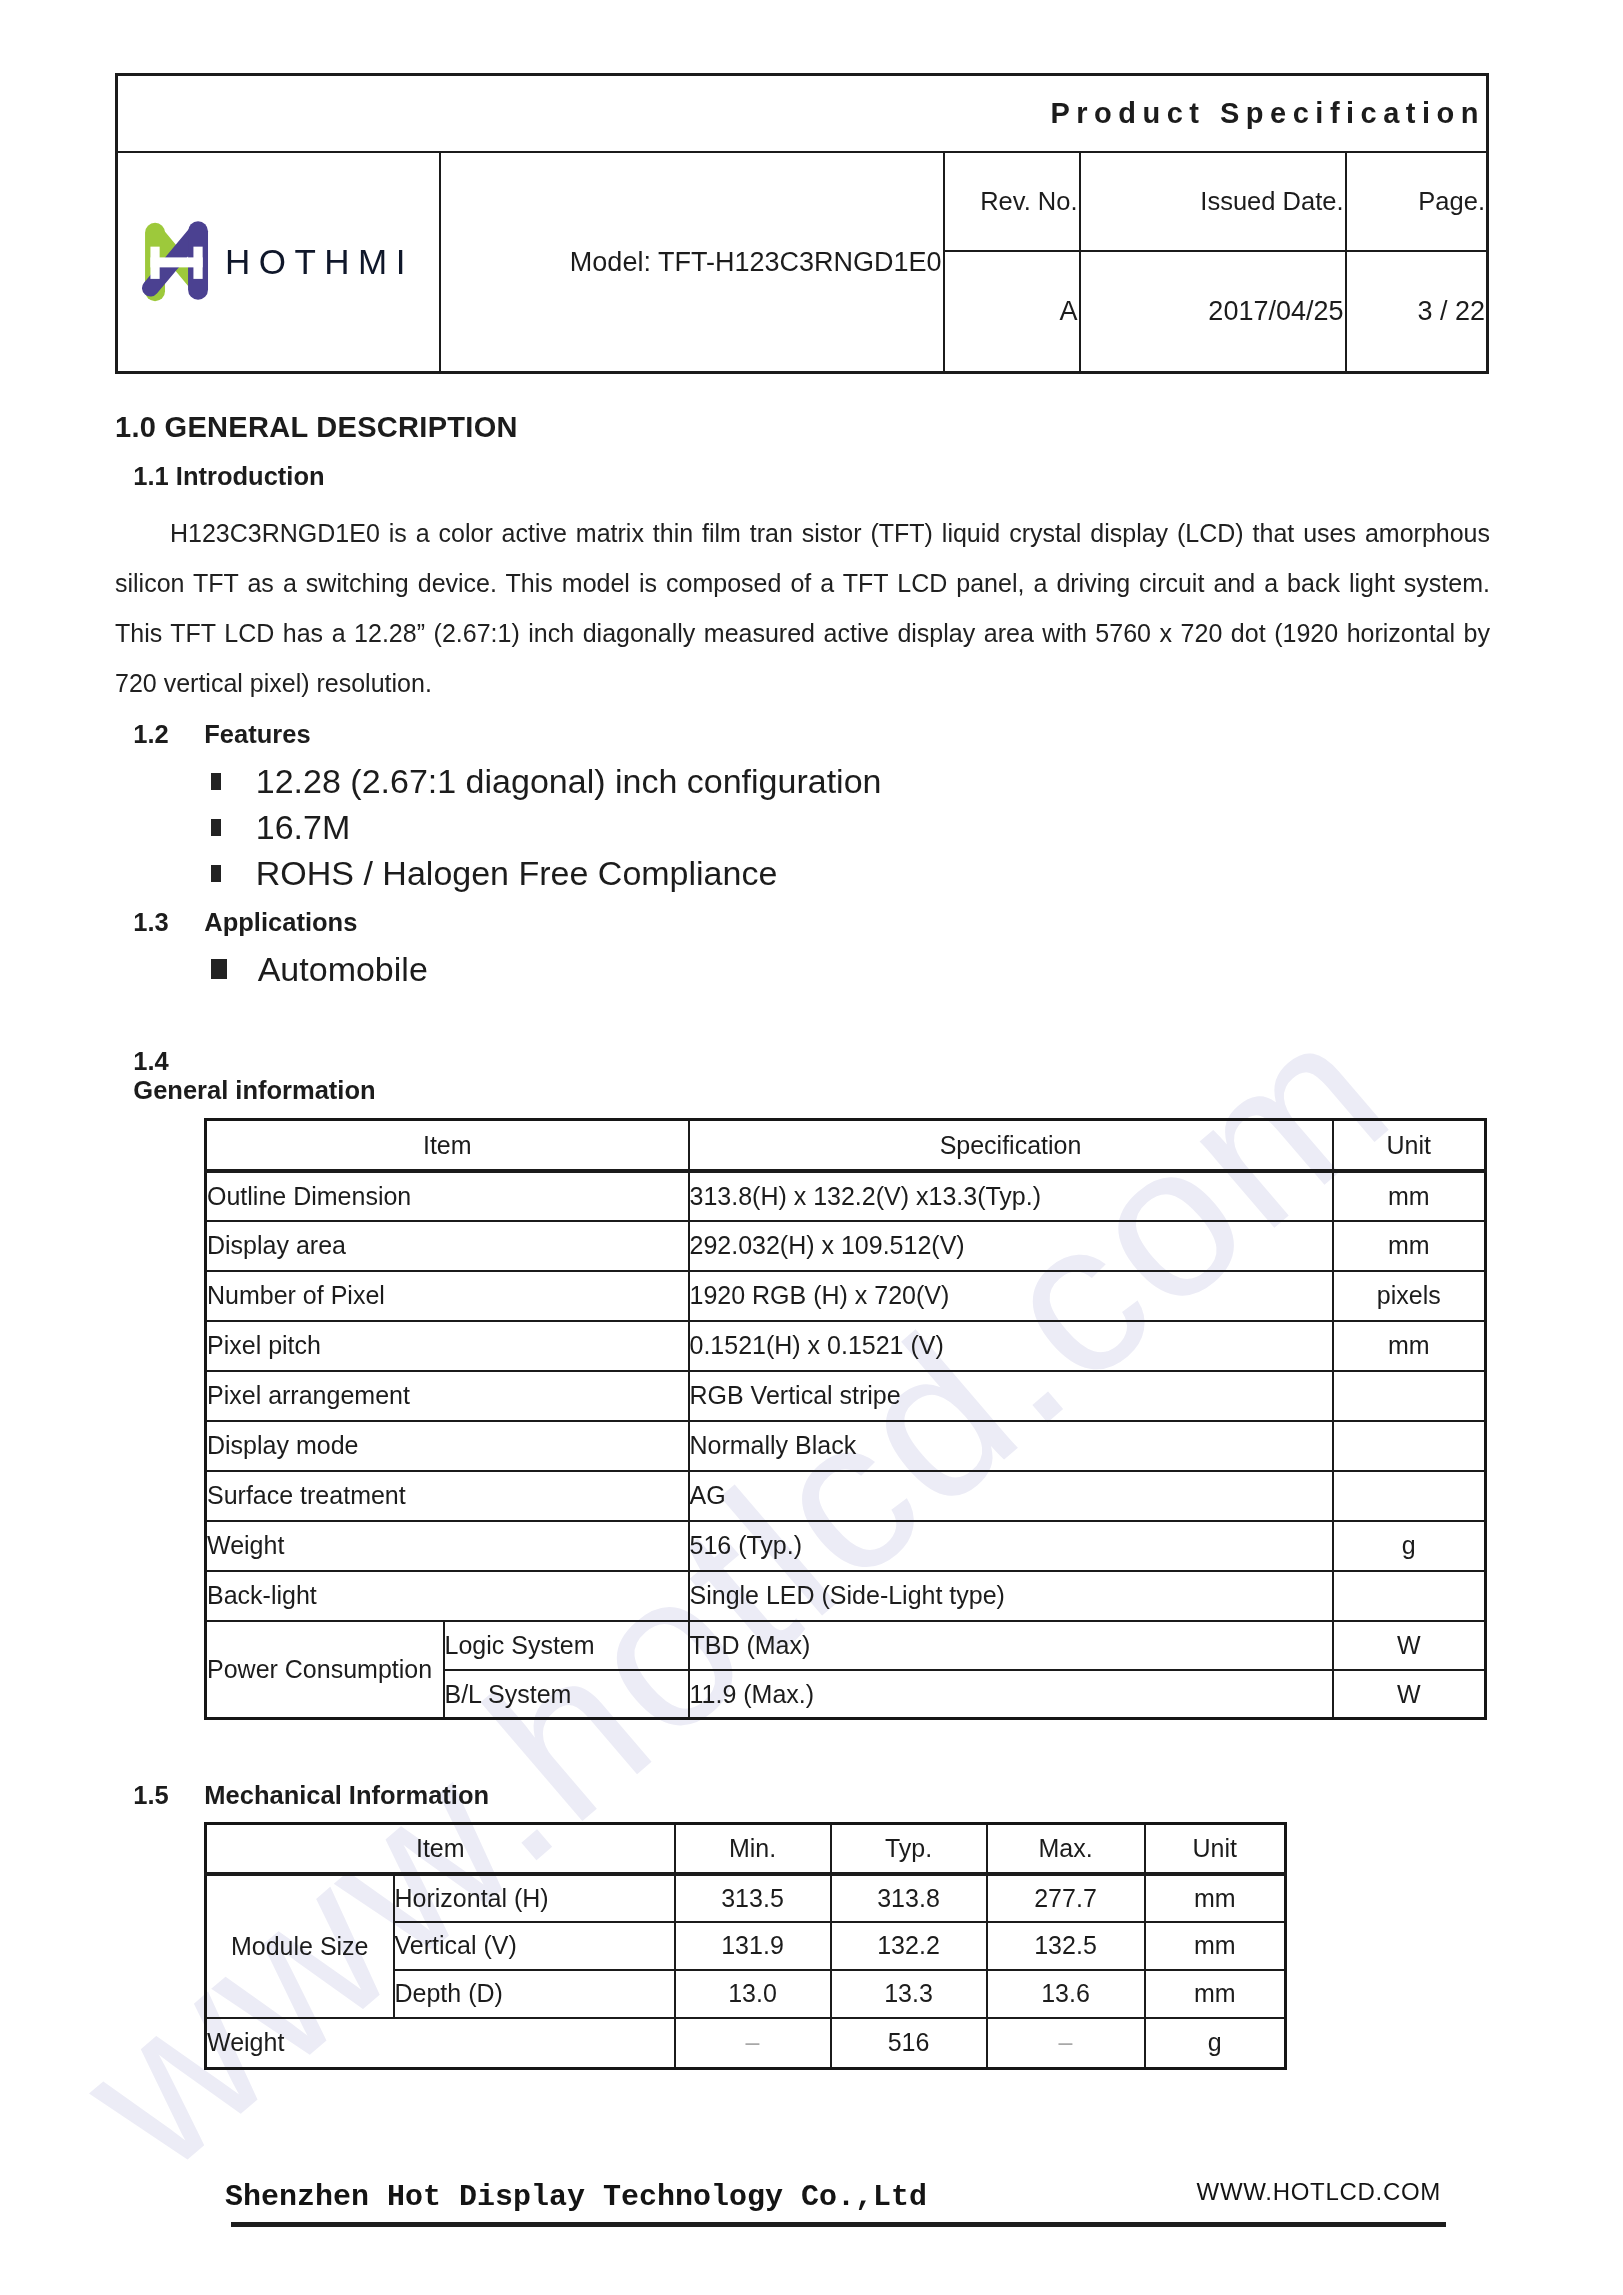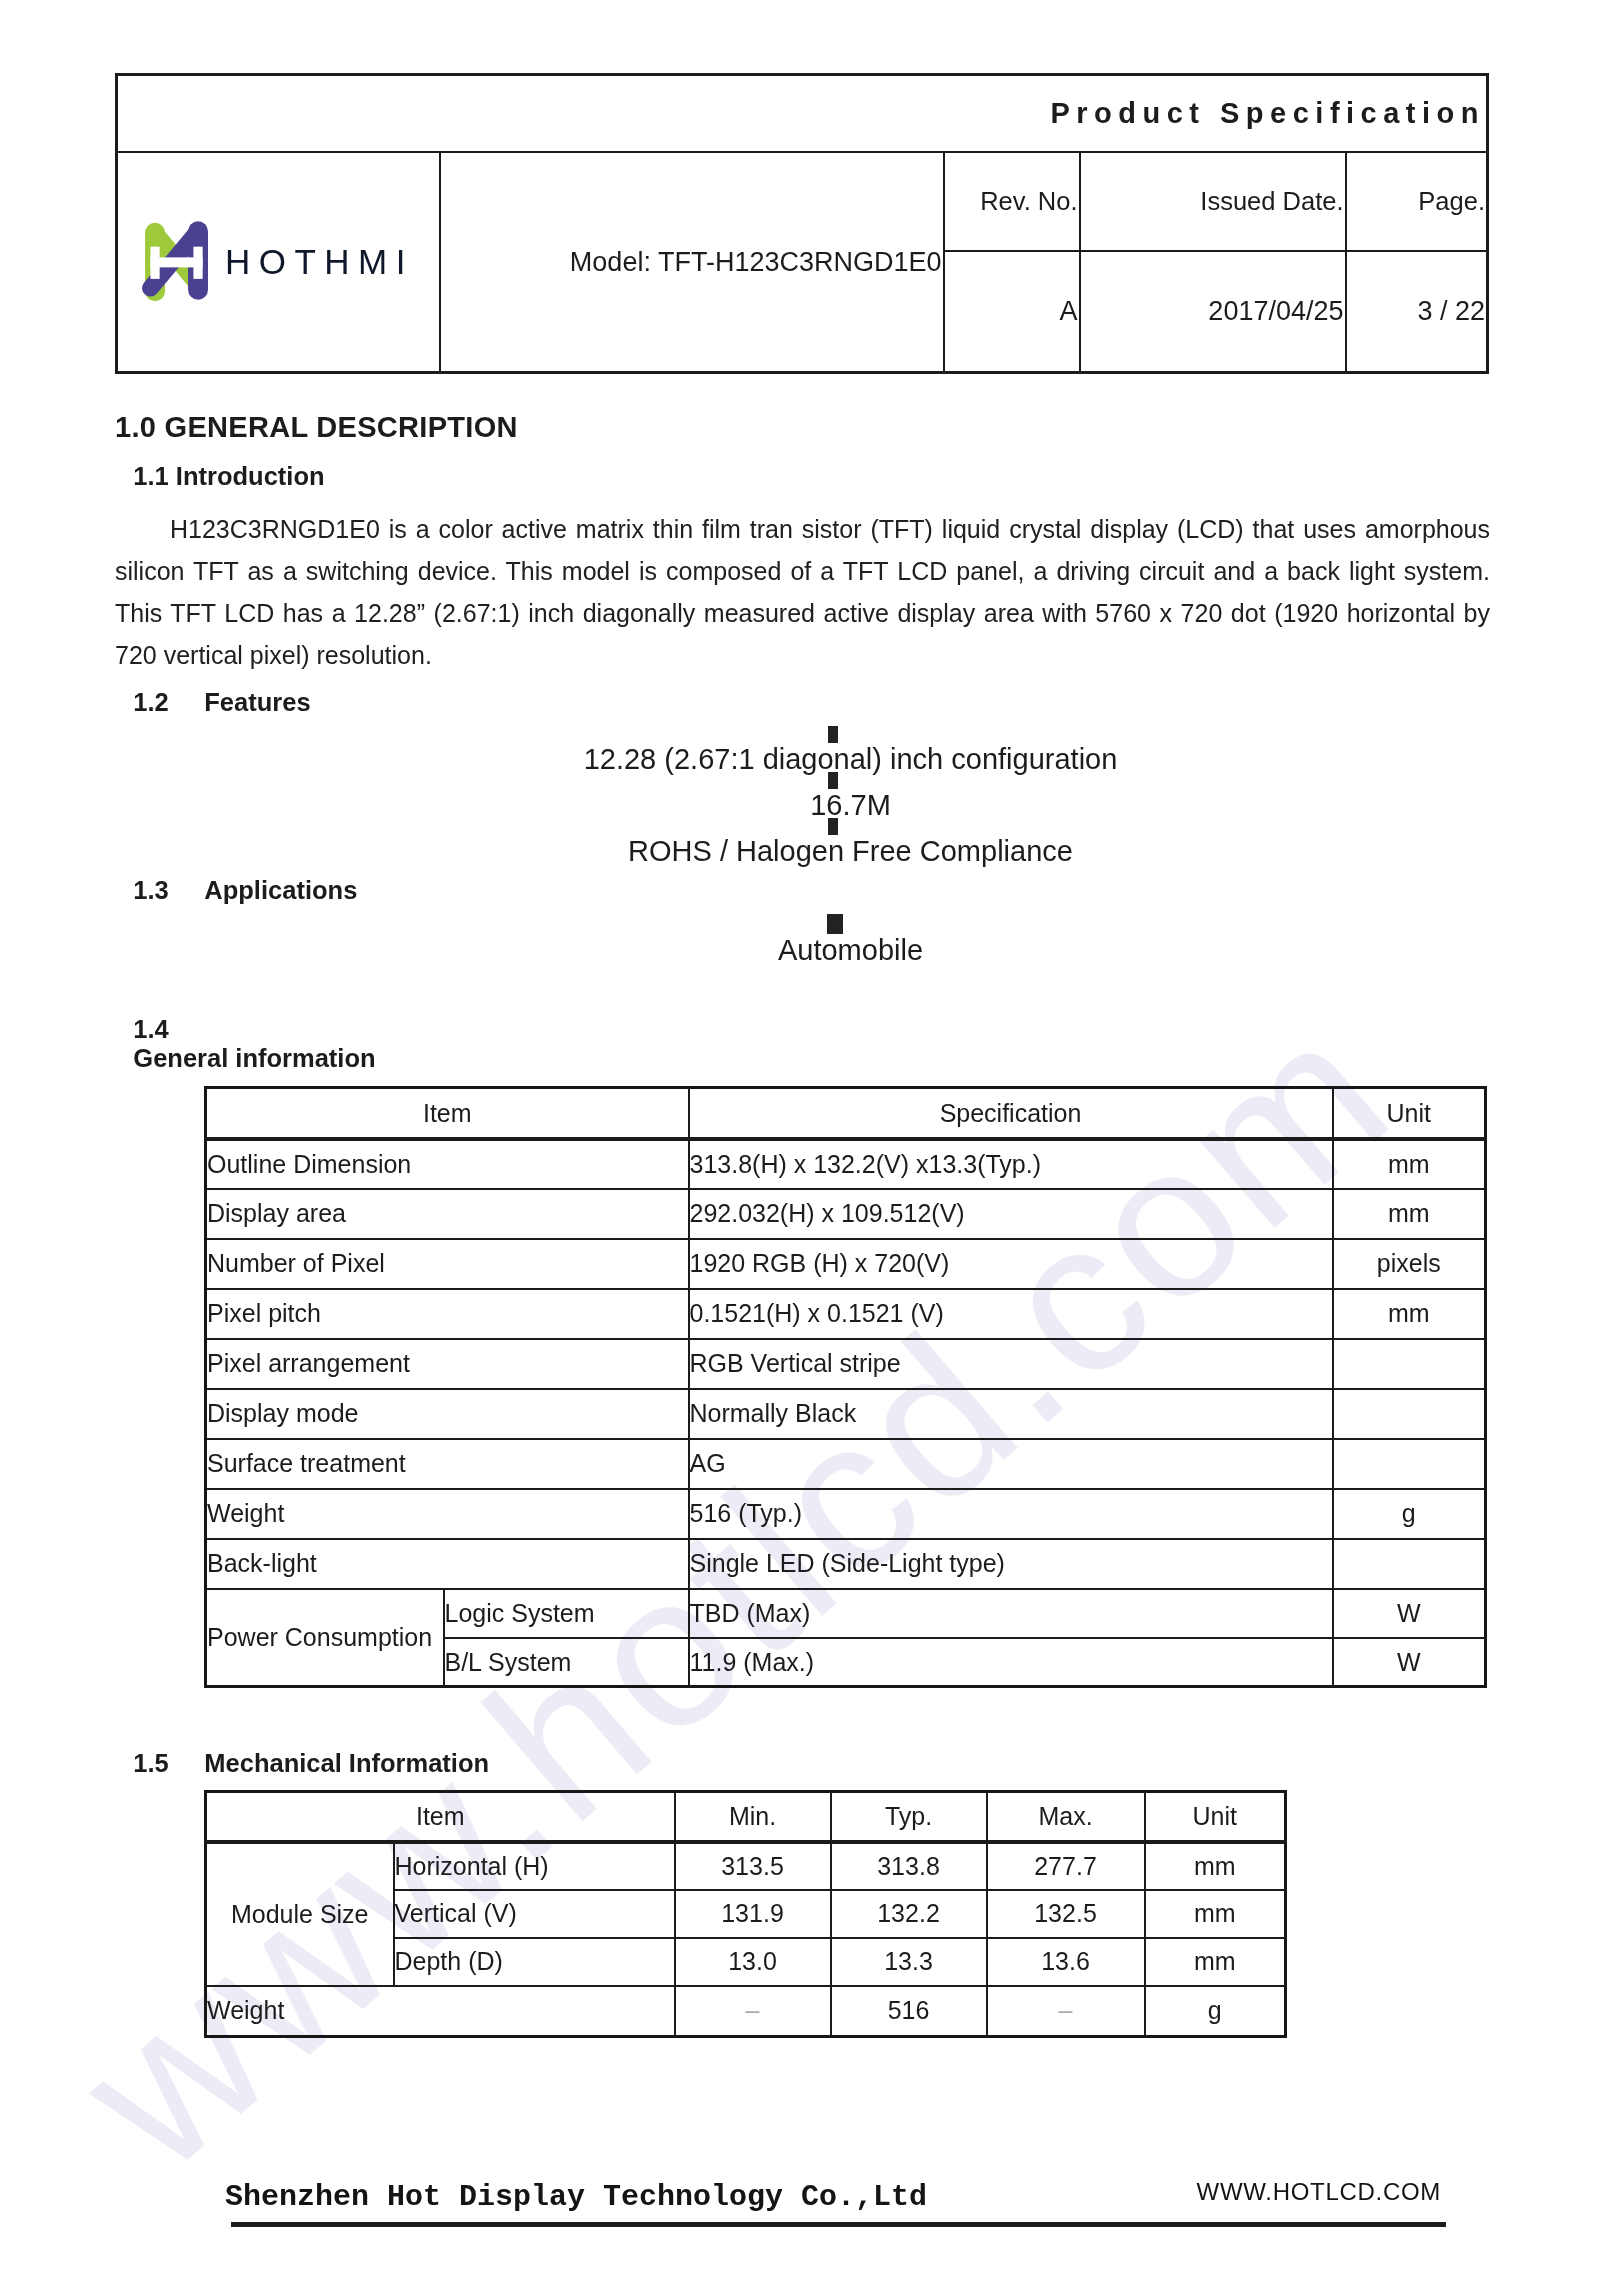--- a/index.html
+++ b/index.html
@@ -37,27 +37,27 @@
   .logo-wrap{display:flex;align-items:center;gap:6.5px;}
   .logo-mark{width:86px;height:90px;flex:0 0 auto;}
   .logo-word{font-size:35px;letter-spacing:8.5px;color:#0f172a;font-weight:400;}
   .model-cell{font-size:27px;padding-left:22px;}
   .meta-hdr{text-align:center;font-size:25.5px;height:65px;}
   .meta-val{text-align:center;font-size:27px;height:80px;}
   
   .h-main{margin:37px 0 0 0;font-size:29px;font-weight:bold;letter-spacing:0.3px;}
   .h-sub{margin:18.3px 0 0 18.3px;font-size:25.5px;font-weight:bold;}
   .intro-para{
-    margin:17px 0 0 0;font-size:25px;line-height:42px;
+    margin:17px 0 0 0;font-size:25px;line-height:50px;
     text-align:justify;text-indent:55px;color:#202020;
   }
   .sec-head{display:flex;margin:11.8px 0 0 18.3px;font-size:25.5px;font-weight:bold;}
   .sec-num{width:71px;flex:0 0 auto;}
   .bullet-list{list-style:none;margin:9.2px 0 0 0;padding:0;}
-  .bullet-list li{display:flex;align-items:center;margin-left:96px;height:46px;font-size:29px;flex-direction:column;}
+  .bullet-list li{display:flex;align-items:center;margin-left:96px;height:46px;font-size:34px;}
   .sq{display:inline-block;width:9.8px;height:17px;background:#222;margin-right:35px;flex:0 0 auto;}
   .sq.big{width:15.7px;height:19.6px;margin-right:31px;}
   
   .spec-table{margin:13px 0 0 89px;border:3.3px solid #161616;}
   .spec-table td,.spec-table th{
     border:2px solid #1b1b1b;border-top-width:2.6px;border-bottom-width:2.6px;
     font-size:25px;font-weight:normal;vertical-align:middle;
     padding:0;overflow:hidden;white-space:nowrap;
   }
   .spec-table th{border-bottom-width:4.6px;text-align:center;}

